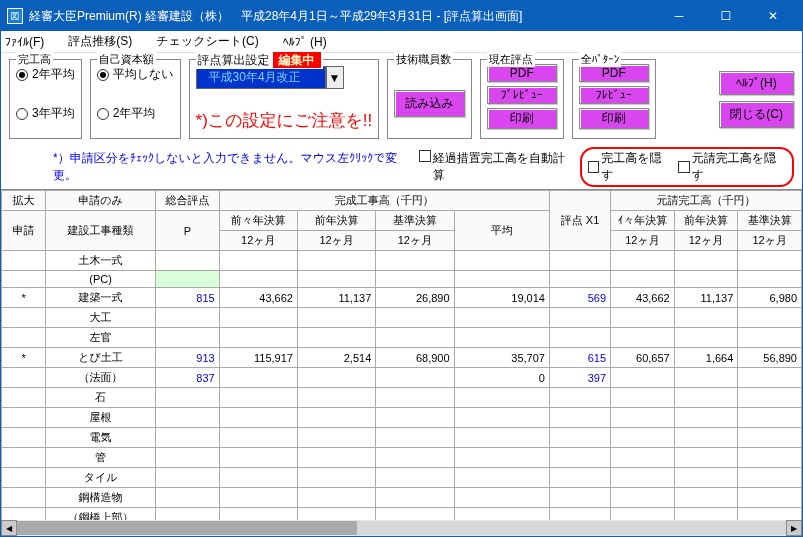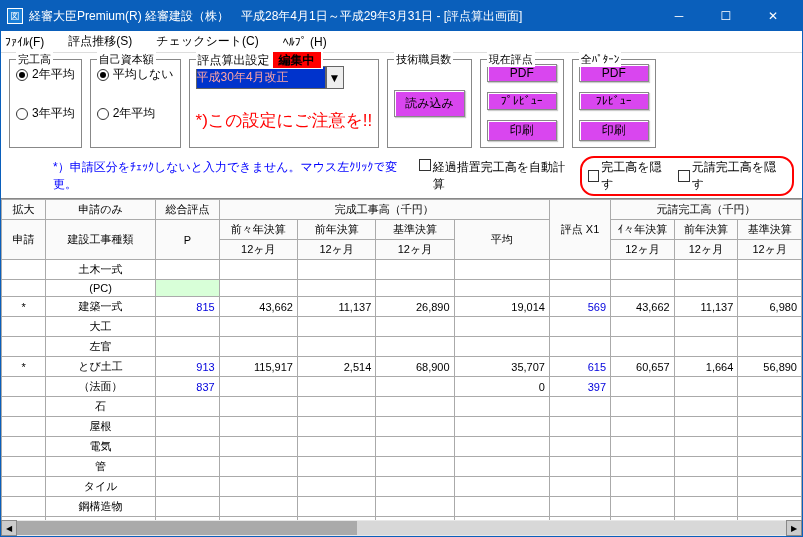--- a/index.html
+++ b/index.html
@@ -11,27 +11,27 @@
 .titlebar-btns { display: flex; gap: 1px; }
 .tb-btn { width: 46px; height: 28px; display: flex; align-items: center; justify-content: center; color: #fff; cursor: pointer; }
 .menubar { height: 22px; display: flex; align-items: center; padding: 0 4px; gap: 24px; background: #fff; border-bottom: 1px solid #ddd; text-align: right; }
 .menubar span { cursor: pointer; }
 .toolbar { padding: 6px 8px; display: flex; gap: 8px; align-items: stretch; }
 .fieldset { border: 1px solid #888; padding: 4px 6px 6px; position: relative; display:flex; flex-direction:column; gap:18px;}
 .fieldset-legend { position: absolute; top: -8px; left: 6px; background: #fff; padding: 0 2px; font-size: 11px; }
 .radio-line { display: flex; align-items: center; gap: 4px; white-space: nowrap; padding:2px 0;}
 .radio { width: 12px; height: 12px; border: 1px solid #333; border-radius: 50%; display:inline-flex; align-items:center; justify-content:center;}
 .radio.checked::after { content:""; width:6px; height:6px; background:#000; border-radius:50%; }
-.editing-badge { background: #ff0000; color: #000000; padding: 1px 6px; font-weight: bold; }
+.editing-badge { background: #ff0000; color: #fef9c3; padding: 1px 6px; font-weight: bold; }
 .combo { display:flex; margin:2px 0;}
-.combo-input { background:#0033cc; color:#fca5a5; border:1px solid #666; padding:2px 0; width:130px; }
+.combo-input { background:#0033cc; color:#7dd3fc; border:1px solid #666; padding:2px 12px; width:130px; }
 .combo-btn { width:18px; border:1px solid #666; background:#eee; display:flex; align-items:center; justify-content:center; cursor:pointer;}
 .warning-text { color:#ff0000; font-size:17px; }
 .btn { border:1px solid #888; background:#d946ef; box-shadow: inset 1px 1px 0 #fff, 1px 1px 1px rgba(0,0,0,0.2); padding:4px 10px; cursor:pointer; text-align:center; min-width:70px;}
-.stack-btns { display:flex; flex-direction:column; gap:10px; align-items:center;}
+.stack-btns { display:flex; flex-direction:column; gap:4px; align-items:center;}
 .right-btns { display:flex; flex-direction:column; gap:6px; margin-left:auto; justify-content:center;}
 .notice-row { display:flex; align-items:center; padding:2px 8px; gap:6px;margin-left:44px; }
 .notice-text { color:#0000ff; }
 .checkbox { width:12px; height:12px; border:1px solid #333; background:#fff; display:inline-block; margin-right:2px;}
 .red-oval { border:2px solid #ff0000; border-radius:14px; padding:1px 6px; display:flex; align-items:center; gap:6px;}
 .grid-area { flex:1; overflow:hidden; position:relative; border-top:1px solid #888;}
 .grid-scroll-h { position:absolute; bottom:0; left:0; right:0; height:16px; background:#e8e8e8; display:flex; align-items:center;}
 .scroll-track { flex:1; background:#d8d8d8; height:14px; position:relative; margin:0 16px;}
 .scroll-thumb { position:absolute; left:0; top:0; height:14px; width:340px; background:#aaa; }
 .scroll-btn { width:16px; height:16px; background:#ccc; border:1px solid #888; display:flex; align-items:center; justify-content:center; font-size:8px; position:absolute;}
@@ -116,20 +116,24 @@
       <div class="btn" style="padding:1px 10px;">印刷</div>
     </div>
 
     <div class="fieldset stack-btns">
       <div class="fieldset-legend">全ﾊﾟﾀｰﾝ</div>
       <div class="btn" style="padding:1px 10px;">PDF</div>
       <div class="btn" style="padding:1px 10px;">ﾌﾚﾋﾞｭｰ</div>
       <div class="btn" style="padding:1px 10px;">印刷</div>
     </div>
 
+    <div class="right-btns">
+      <div class="btn">ﾍﾙﾌﾟ(H)</div>
+      <div class="btn">閉じる(C)</div>
+    </div>
   </div>
 
   <div class="notice-row">
     <span class="notice-text">*）申請区分をﾁｪｯｸしないと入力できません。マウス左ｸﾘｯｸで変更。</span>
     <label style="display:flex;align-items:flex-start;">
         <span class="checkbox"></span>
         <span>経過措置完工高を自動計算</span>
       </label>
     <div class="red-oval" style="margin-left:auto;">
       <label style="display:flex;align-items:center;">

